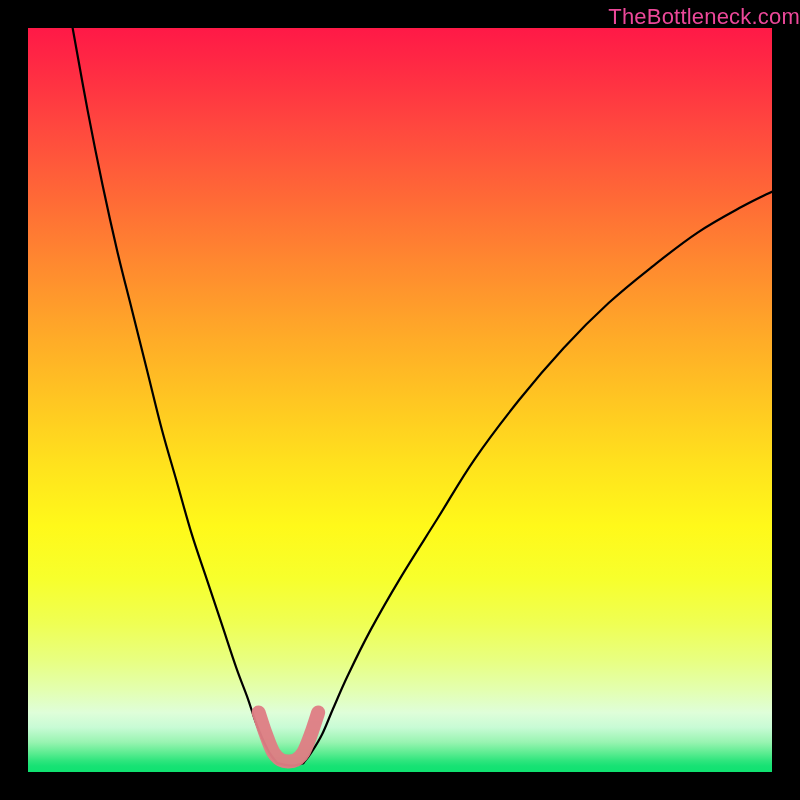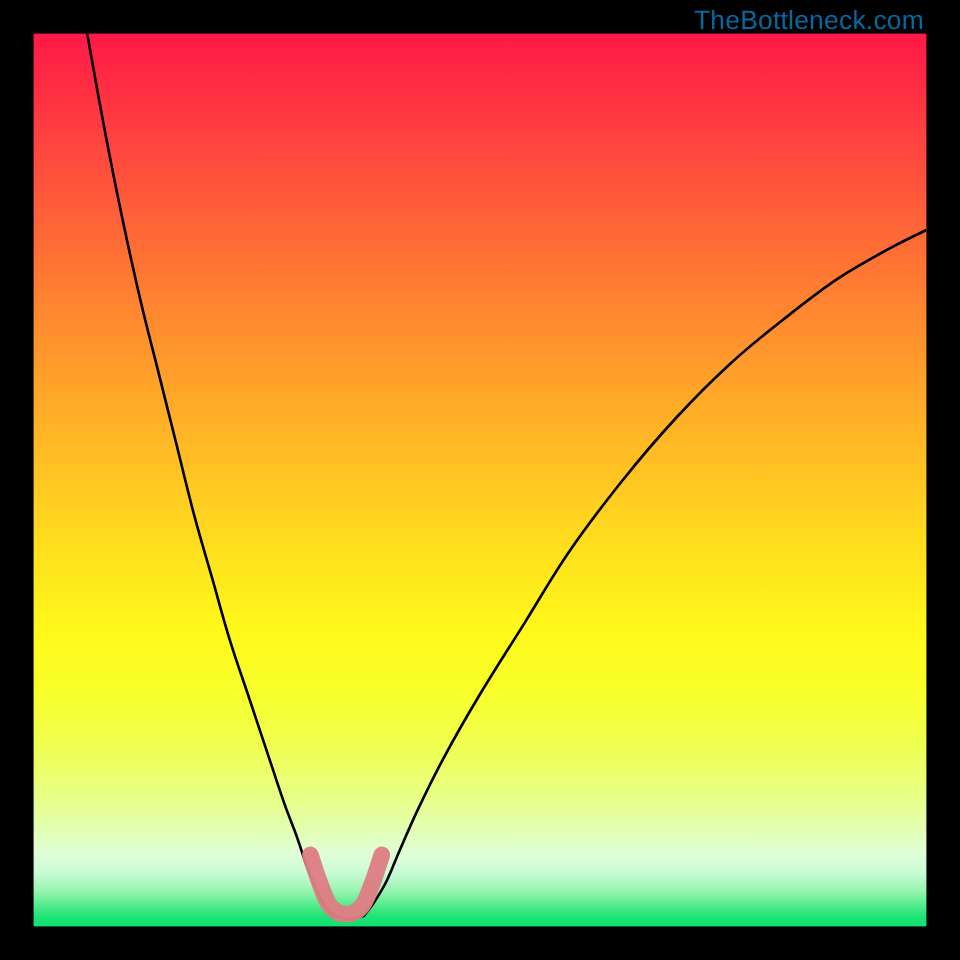--- a/index.html
+++ b/index.html
@@ -13,22 +13,22 @@
   }
   .outer {
     position: relative;
     width: 800px;
     height: 800px;
     background: #000;
   }
   .watermark {
     position: absolute;
     top: 4px;
-    right: 30px;
-    color: #0369a1;
+    right: 0;
+    color: #ec4899;
     font-size: 22px;
     font-weight: 400;
     letter-spacing: 0.2px;
     z-index: 20;
   }
   .plot {
     position: absolute;
     left: 28px;
     top: 28px;
     width: 744px;

